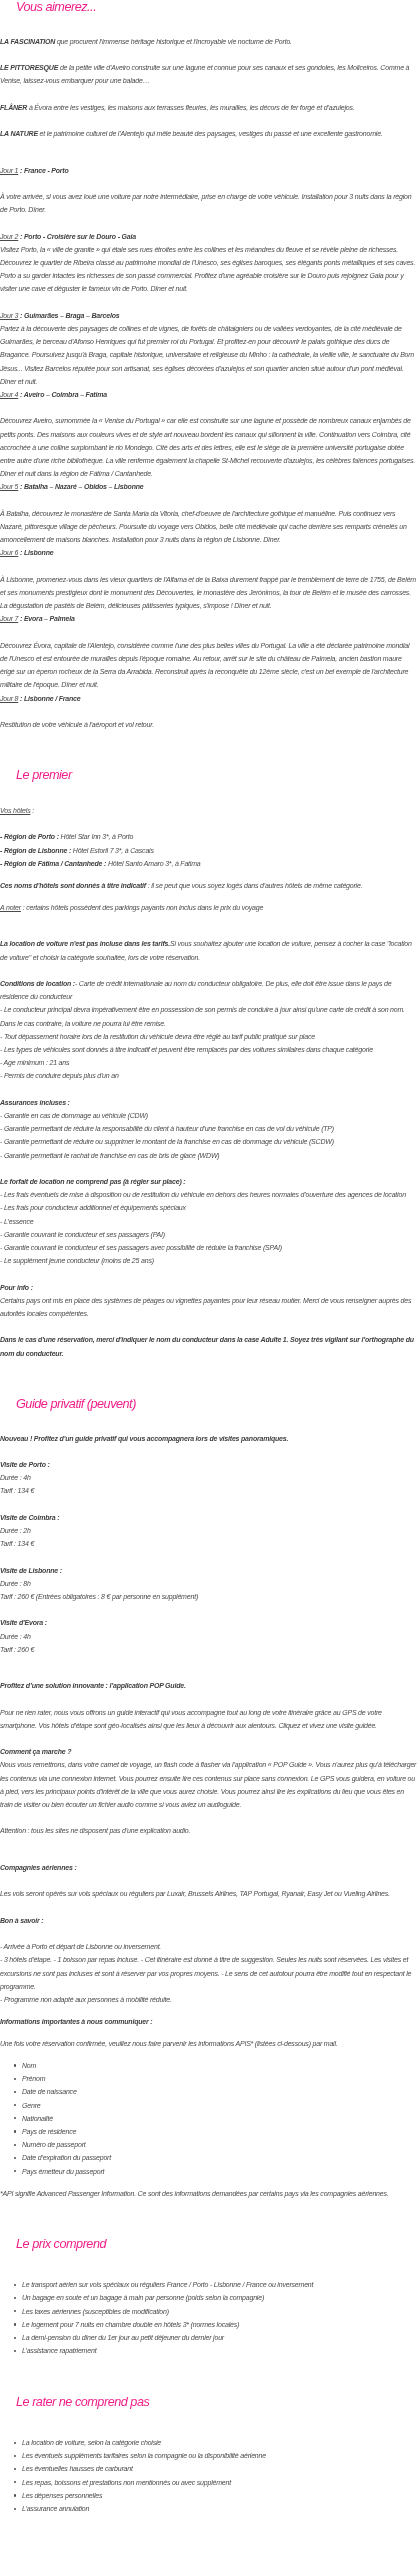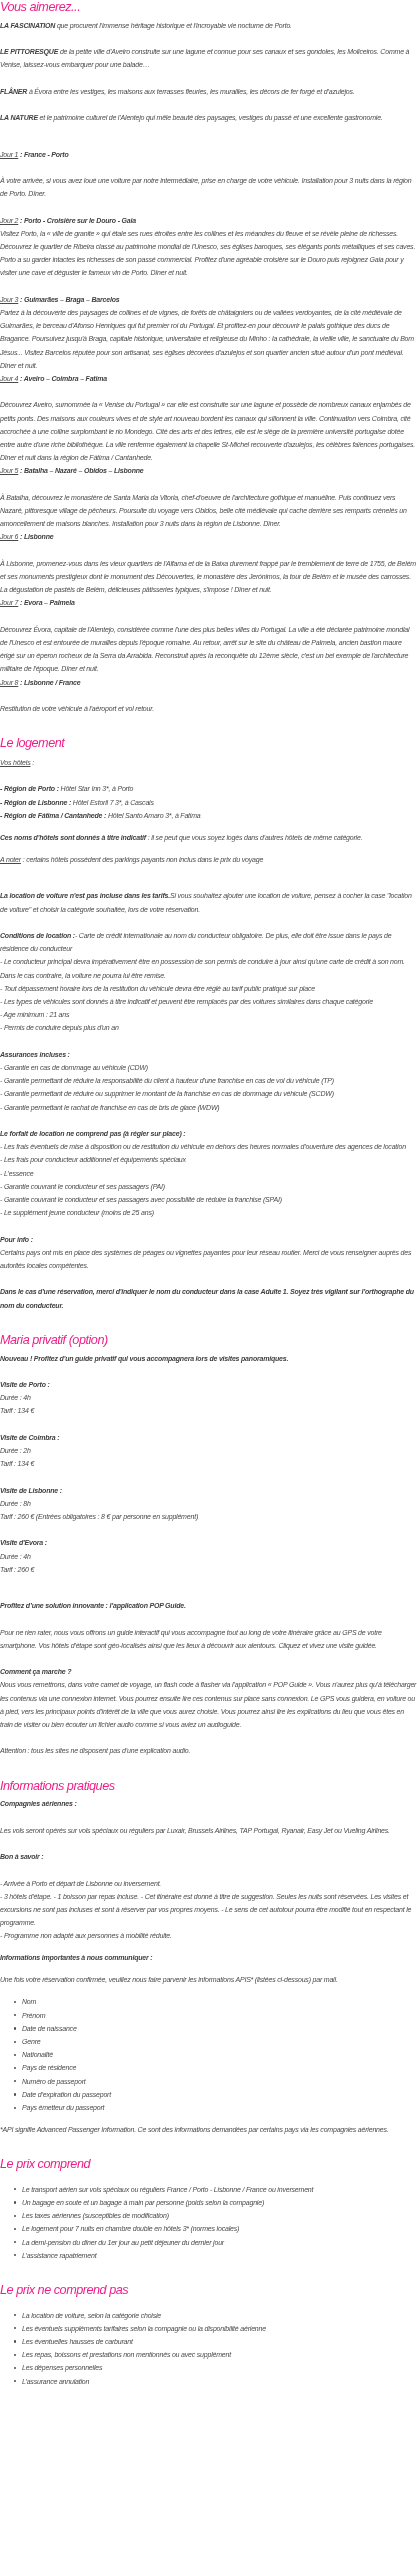--- a/index.html
+++ b/index.html
@@ -14,21 +14,21 @@
     }
     .page { width: 417px; padding: 0; }
     h2 {
       font-family: "Liberation Sans", sans-serif;
       font-style: italic;
       font-weight: normal;
       color: #f0208a;
       font-size: 12.7px;
       line-height: 16.5px;
       letter-spacing: -0.5px;
-      margin: 0;
+      margin: 16px;
     }
     p { margin: 0; }
     b, .b { font-weight: bold; color: #3f3f3f; }
     u, .u { text-decoration: underline; }
     .gap-s { height: 13.2px; }
     .gap-m { height: 20px; }
     ul.bullets { margin: 0; padding: 0 0 0 22px; list-style: none; }
     ul.bullets li { position: relative; }
     ul.bullets li::before {
       content: "";
@@ -90,21 +90,21 @@
     <p>Découvrez Évora, capitale de l'Alentejo, considérée comme l'une des plus belles villes du Portugal. La ville a été déclarée patrimoine mondial de l'Unesco et est entourée de murailles depuis l'époque romaine. Au retour, arrêt sur le site du château de Palmela, ancien bastion maure érigé sur un éperon rocheux de la Serra da Arrabida. Reconstruit après la reconquête du 12ème siècle, c'est un bel exemple de l'architecture militaire de l'époque. Dîner et nuit.</p>
 
     <p><u>Jour 8</u><b> : Lisbonne / France</b></p>
     <div class="gap-s"></div>
     <p>Restitution de votre véhicule à l'aéroport et vol retour.</p>
   </section>
 
   <div class="gap-m"></div>
 
   <section>
-    <h2>Le logement</h2>
+    <h2>Le premier</h2>
     <div style="height:4.4px"></div>
     <p><u>Vos hôtels</u><span> :</span></p>
     <div class="gap-s"></div>
     <p><b>- Région de Porto :</b><span> Hôtel Star Inn 3*, à Porto</span></p>
     <p><b>- Région de Lisbonne :</b><span> Hôtel Estoril 7 3*, à Cascais</span></p>
     <p><b>- Région de Fátima / Cantanhede :</b><span> Hôtel Santo Amaro 3*, à Fatima</span></p>
     <div style="height:8.8px"></div>
     <p><b>Ces noms d'hôtels sont donnés à titre indicatif</b><span> : il se peut que vous soyez logés dans d'autres hôtels de même catégorie.</span></p>
     <div style="height:8.8px"></div>
     <p><u>A noter</u><span> : certains hôtels possèdent des parkings payants non inclus dans le prix du voyage</span></p>
@@ -139,21 +139,21 @@
     <div class="gap-s"></div>
     <p><b>Pour info :</b></p>
     <p>Certains pays ont mis en place des systèmes de péages ou vignettes payantes pour  leur réseau routier. Merci de vous renseigner auprès des autorités locales compétentes.</p>
     <div class="gap-s"></div>
     <p><b>Dans le cas d'une réservation, merci d'indiquer le nom du conducteur dans la case Adulte 1. Soyez très vigilant sur l’orthographe du nom du conducteur.</b></p>
   </section>
 
   <div class="gap-m"></div>
 
   <section>
-    <h2>Maria privatif (option)</h2>
+    <h2>Guide privatif (peuvent)</h2>
     <div style="height:3.3px"></div>
     <p><b>Nouveau ! Profitez d'un guide privatif qui vous accompagnera lors de visites panoramiques.</b></p>
     <div class="gap-s"></div>
 
     <p><b>Visite de Porto :</b></p>
     <p>Durée : 4h</p>
     <p>Tarif : 134 €</p>
     <div class="gap-s"></div>
 
     <p><b>Visite de Coimbra :</b></p>
@@ -181,21 +181,20 @@
     <div class="gap-s"></div>
     <p><b>Comment ça marche ?</b></p>
     <p>Nous vous remettrons, dans votre carnet de voyage, un flash code à flasher via l’application « POP Guide ». Vous n’aurez plus qu’à télécharger les contenus via une connexion internet. Vous pourrez ensuite lire ces contenus sur place sans connexion. Le GPS vous guidera, en voiture ou à pied, vers les principaux points d’intérêt de la ville que vous aurez choisie. Vous pourrez ainsi lire les explications du lieu que vous êtes en train de visiter ou bien écouter un fichier audio comme si vous aviez un audioguide.</p>
     <div class="gap-s"></div>
     <p>Attention : tous les sites ne disposent pas d’une explication audio.</p>
   </section>
 
   <div class="gap-m"></div>
 
   <section>
-    <h2>Informations pratiques</h2>
     <div style="height:3.3px"></div>
     <p><b>Compagnies aériennes :</b></p>
     <div class="gap-s"></div>
     <p>Les vols seront opérés sur vols spéciaux ou réguliers par Luxair, Brussels Airlines, TAP Portugal, Ryanair, Easy Jet ou Vueling Airlines.</p>
     <div class="gap-s"></div>
     <p><b>Bon à savoir :</b></p>
     <div class="gap-s"></div>
     <p>- Arrivée à Porto et départ de Lisbonne ou inversement.</p>
     <p>- 3 hôtels d’étape. - 1 boisson par repas incluse. - Cet itinéraire est donné à titre de suggestion. Seules les nuits sont réservées. Les visites et excursions ne sont pas incluses et sont à réserver par vos propres moyens. - Le sens de cet autotour pourra être modifié tout en respectant le programme.</p>
     <p>- Programme non adapté aux personnes à mobilité réduite.</p>
@@ -230,21 +229,21 @@
       <li>Les taxes aériennes (susceptibles de modification)</li>
       <li>Le logement pour 7 nuits en chambre double en hôtels 3* (normes locales)</li>
       <li>La demi-pension du dîner du 1er jour au petit déjeuner du dernier jour</li>
       <li>L’assistance rapatriement</li>
     </ul>
   </section>
 
   <div class="gap-m"></div>
 
   <section>
-    <h2>Le prix ne comprend pas</h2>
+    <h2>Le rater ne comprend pas</h2>
     <div style="height:10px"></div>
     <ul class="bullets">
       <li>La location de voiture, selon la catégorie choisie</li>
       <li>Les éventuels suppléments tarifaires selon la compagnie ou la disponibilité aérienne</li>
       <li>Les éventuelles hausses de carburant</li>
       <li>Les repas, boissons et prestations non mentionnés ou avec supplément</li>
       <li>Les dépenses personnelles</li>
       <li>L’assurance annulation</li>
     </ul>
   </section>

